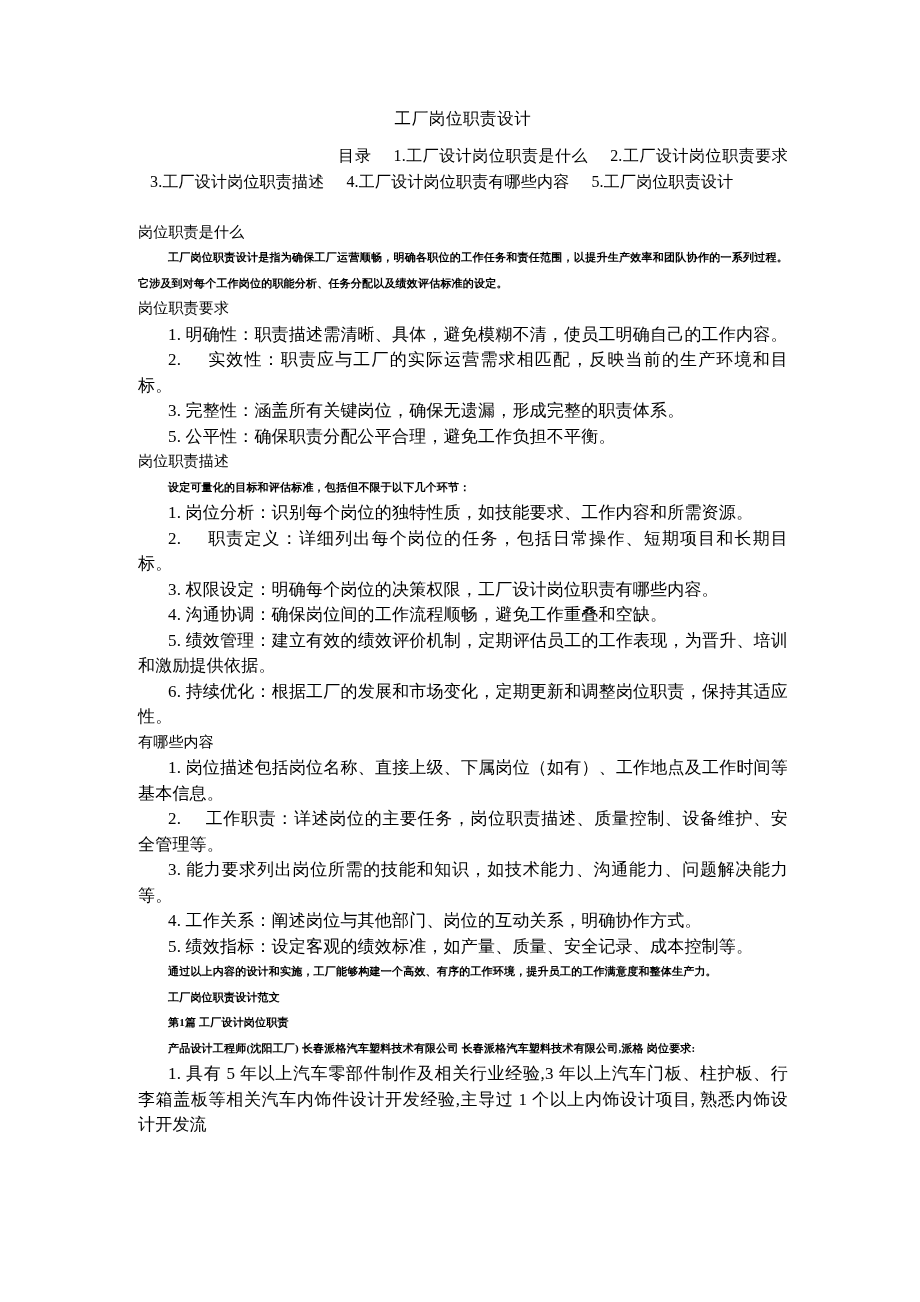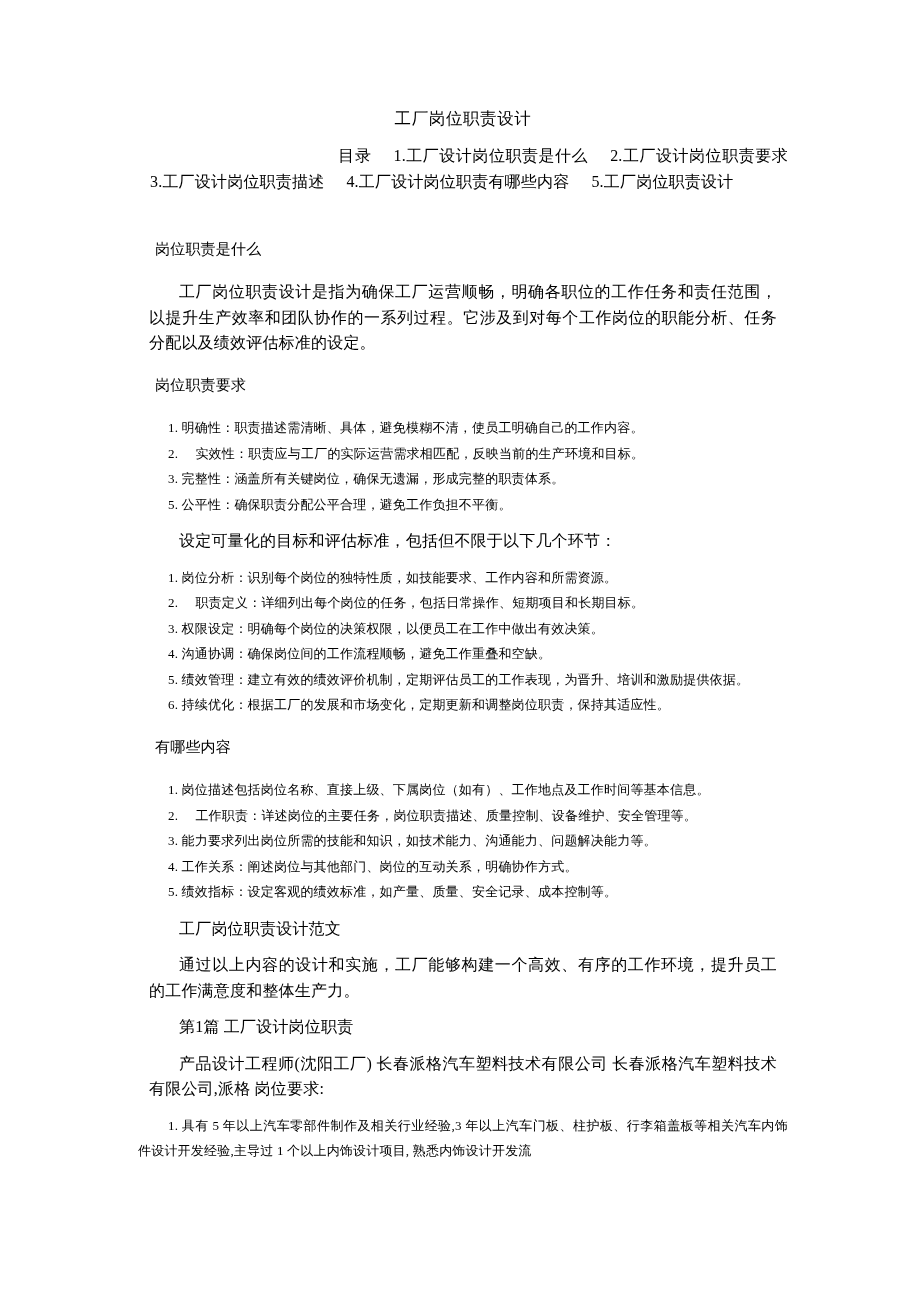--- a/index.html
+++ b/index.html
@@ -63,37 +63,38 @@
     width: 12px;
   }
 
   
   .blank-line {
     height: 25.5px;
   }
   p.flush {
     font-size: 15px;
     line-height: 25.5px;
-    margin: 17px;
+    margin: 0;
     text-align: justify;
     text-justify: inter-ideograph;
     letter-spacing: 0.2px;
   }
   p.indent {
-    font-size: 16px;
+    font-size: 11px;
     line-height: 25.5px;
-    margin: 11px;
+    margin: 0;
     text-indent: 30px;
     text-align: justify;
     text-justify: inter-ideograph;
     letter-spacing: 0.2px;
+    font-weight: bold;
   }
   
   p.li {
-    font-size: 13px;
+    font-size: 17px;
     line-height: 25.5px;
     margin: 0;
     text-indent: 30px;
     text-align: justify;
     text-justify: inter-ideograph;
     letter-spacing: 0.2px;
   }
   p.li .num {
     font-family: "Liberation Serif", "DejaVu Serif", serif;
   }
@@ -121,36 +122,37 @@
 
     <p class="flush">岗位职责是什么</p>
     <p class="indent">工厂岗位职责设计是指为确保工厂运营顺畅，明确各职位的工作任务和责任范围，以提升生产效率和团队协作的一系列过程。它涉及到对每个工作岗位的职能分析、任务分配以及绩效评估标准的设定。</p>
 
     <p class="flush">岗位职责要求</p>
     <p class="li"><span class="num">1.</span><span>明确性：职责描述需清晰、具体，避免模糊不清，使员工明确自己的工作内容。</span></p>
     <p class="li wide"><span class="num">2.</span><span>实效性：职责应与工厂的实际运营需求相匹配，反映当前的生产环境和目标。</span></p>
     <p class="li"><span class="num">3.</span><span>完整性：涵盖所有关键岗位，确保无遗漏，形成完整的职责体系。</span></p>
     <p class="li"><span class="num">5.</span><span>公平性：确保职责分配公平合理，避免工作负担不平衡。</span></p>
 
+    <p class="flush">岗位职责描述</p>
     <p class="indent">设定可量化的目标和评估标准，包括但不限于以下几个环节：</p>
     <p class="li"><span class="num">1.</span><span>岗位分析：识别每个岗位的独特性质，如技能要求、工作内容和所需资源。</span></p>
     <p class="li wide"><span class="num">2.</span><span>职责定义：详细列出每个岗位的任务，包括日常操作、短期项目和长期目标。</span></p>
-    <p class="li"><span class="num">3.</span><span>权限设定：明确每个岗位的决策权限，以便员工在工作中做出有效决策。</span></p>
+    <p class="li"><span class="num">3.</span><span>权限设定：明确每个岗位的决策权限，工厂设计岗位职责有哪些内容。</span></p>
     <p class="li"><span class="num">4.</span><span>沟通协调：确保岗位间的工作流程顺畅，避免工作重叠和空缺。</span></p>
     <p class="li"><span class="num">5.</span><span>绩效管理：建立有效的绩效评价机制，定期评估员工的工作表现，为晋升、培训和激励提供依据。</span></p>
     <p class="li"><span class="num">6.</span><span>持续优化：根据工厂的发展和市场变化，定期更新和调整岗位职责，保持其适应性。</span></p>
 
     <p class="flush">有哪些内容</p>
     <p class="li"><span class="num">1.</span><span>岗位描述包括岗位名称、直接上级、下属岗位（如有）、工作地点及工作时间等基本信息。</span></p>
     <p class="li wide"><span class="num">2.</span><span>工作职责：详述岗位的主要任务，岗位职责描述、质量控制、设备维护、安全管理等。</span></p>
     <p class="li"><span class="num">3.</span><span>能力要求列出岗位所需的技能和知识，如技术能力、沟通能力、问题解决能力等。</span></p>
     <p class="li"><span class="num">4.</span><span>工作关系：阐述岗位与其他部门、岗位的互动关系，明确协作方式。</span></p>
     <p class="li"><span class="num">5.</span><span>绩效指标：设定客观的绩效标准，如产量、质量、安全记录、成本控制等。</span></p>
 
+    <p class="indent">通过以上内容的设计和实施，工厂能够构建一个高效、有序的工作环境，提升员工的工作满意度和整体生产力。</p>
+
     <p class="indent">工厂岗位职责设计范文</p>
-
-    <p class="indent">通过以上内容的设计和实施，工厂能够构建一个高效、有序的工作环境，提升员工的工作满意度和整体生产力。</p>
     <p class="indent">第1篇  工厂设计岗位职责</p>
     <p class="indent">产品设计工程师(沈阳工厂)  长春派格汽车塑料技术有限公司  长春派格汽车塑料技术有限公司,派格  岗位要求:</p>
     <p class="li"><span class="num">1.</span><span>具有 5 年以上汽车零部件制作及相关行业经验,3 年以上汽车门板、柱护板、行李箱盖板等相关汽车内饰件设计开发经验,主导过 1 个以上内饰设计项目, 熟悉内饰设计开发流</span></p>
 
   </div>
 </div>
 
 </body></html>

